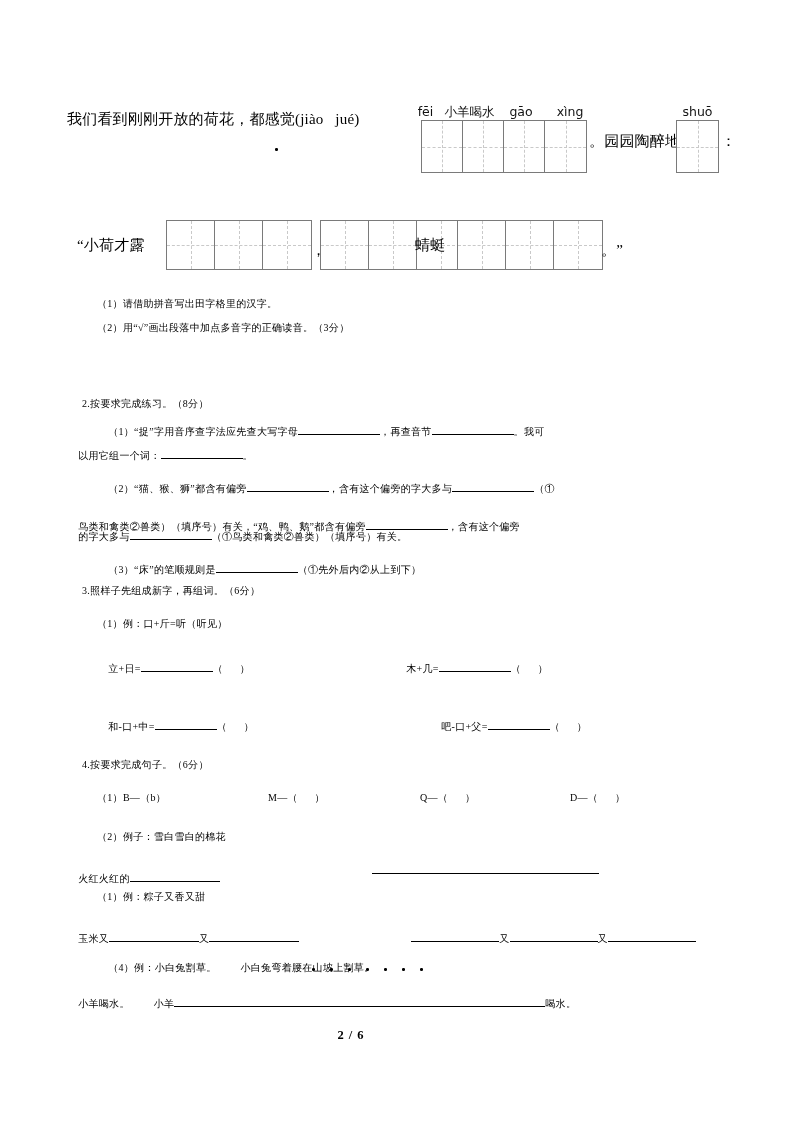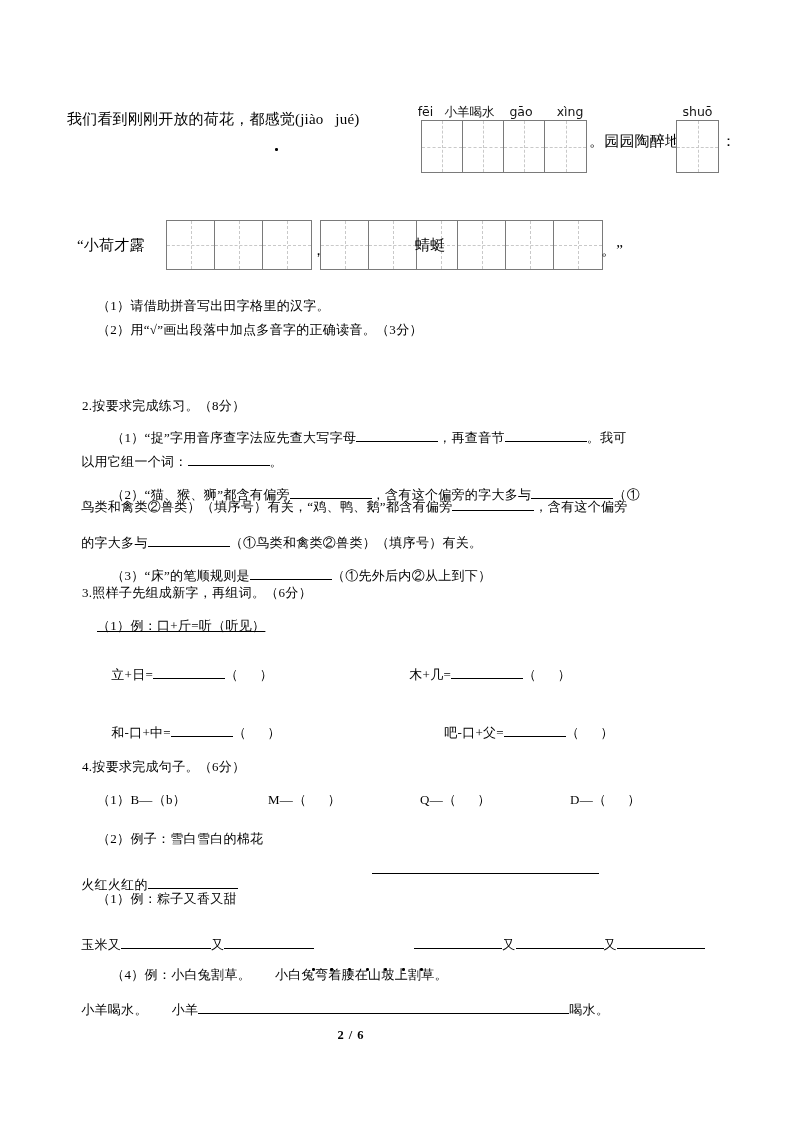--- a/index.html
+++ b/index.html
@@ -28,21 +28,21 @@
     font-size: 14.5px;
     line-height: 1;
     white-space: pre;
     letter-spacing: 0.2px;
   }
   .abs { position: absolute; }
 
   
   .qline {
     position: absolute;
-    font-size: 13px;
+    font-size: 10px;
     white-space: pre;
     letter-spacing: 0.3px;
   }
 
   
   .grid-group {
     position: absolute;
     display: flex;
     border: 1px solid #7a7a7a;
     box-sizing: border-box;
@@ -184,35 +184,35 @@
   </div>
 
   <div class="qline" style="left:67px; top:437px;">
     <span>以用它组一个词：</span><span class="blank" style="width:82px;"></span><span>。</span>
   </div>
 
   <div class="qline" style="left:97px; top:470px;">
     <span>（2）“猫、猴、狮”都含有偏旁</span><span class="blank" style="width:82px;"></span><span>，含有这个偏旁的字大多与</span><span class="blank" style="width:82px;"></span><span>（①</span>
   </div>
 
-  <div class="qline" style="left:67px; top:482px;">
+  <div class="qline" style="left:67px; top:508px;">
     <span>鸟类和禽类②兽类）（填序号）有关，“鸡、鸭、鹅”都含有偏旁</span><span class="blank" style="width:82px;"></span><span>，含有这个偏旁</span>
   </div>
 
   <div class="qline" style="left:67px; top:518px;">
     <span>的字大多与</span><span class="blank" style="width:82px;"></span><span>（①鸟类和禽类②兽类）（填序号）有关。</span>
   </div>
 
   <div class="qline" style="left:97px; top:551px;">
     <span>（3）“床”的笔顺规则是</span><span class="blank" style="width:82px;"></span><span>（①先外后内②从上到下）</span>
   </div>
 
   <div class="qline" style="left:82px; top:584px;">3.照样子先组成新字，再组词。（6分）</div>
 
-  <div class="qline" style="left:97px; top:617px;text-decoration:underline;">（1）例：口+斤=听（听见）</div>
+  <div class="qline" style="left:97px; top:617px;">（1）例：口+斤=听（听见）</div>
 
   <div class="qline" style="left:97px; top:650px;">
     <span>立+日=</span><span class="blank" style="width:72px;"></span><span>（      ）</span>
   </div>
   <div class="qline" style="left:395px; top:650px;">
     <span>木+几=</span><span class="blank" style="width:72px;"></span><span>（      ）</span>
   </div>
 
 
   <div class="qline" style="left:97px; top:708px;">

